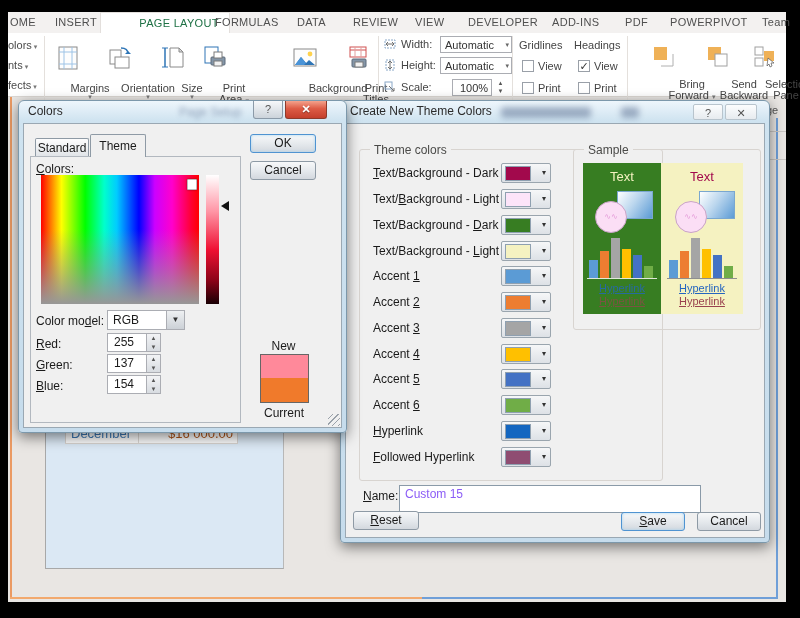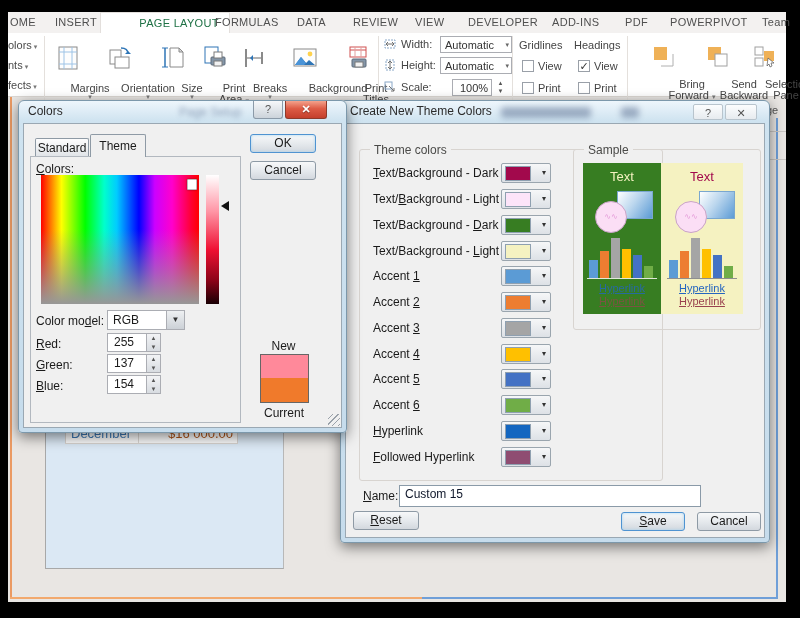--- a/index.html
+++ b/index.html
@@ -79,21 +79,21 @@
   .swbtn .sw{position:absolute;left:3px;top:2px;width:24px;height:13px;border:1px solid #8fa0b0;}
   .swbtn .dd{position:absolute;right:4px;top:4px;font-size:8px;color:#333;}
   .spanel{position:absolute;top:62px;height:151px;}
   .spanel .stext{position:absolute;top:6px;width:100%;text-align:center;font-size:13px;font-weight:normal;}
   .sq{position:absolute;width:34px;height:26px;background:linear-gradient(125deg,#ffffff 0%,#bcd7ee 45%,#5b9bd5 100%);border:1px solid #7aa7cf;}
   .circ{position:absolute;width:30px;height:30px;border-radius:50%;background:#fbdef5;border:1px solid #c9a3c6;font-size:8px;color:#e39ad8;text-align:center;line-height:30px;}
   .bars{position:absolute;left:50%;transform:translateX(-50%);width:66px;height:42px;}
   .bars .bar{position:absolute;bottom:0;width:9px;}
   .baseline{position:absolute;left:50%;transform:translateX(-50%);width:70px;height:1px;}
   .slink{position:absolute;width:100%;text-align:center;font-size:11px;text-decoration:underline;}
-  .nameinput{position:absolute;height:22px;background:#fff;border:1px solid #8a9aa8;box-sizing:border-box;font-size:12px;line-height:17px;padding-left:5px;color:#0f172a;}
+  .nameinput{position:absolute;height:28px;background:#fff;border:1px solid #8a9aa8;box-sizing:border-box;font-size:12px;line-height:17px;padding-left:5px;color:#8b5cf6;}
 </style>
 </head>
 <body>
 
 <div class="stage">
   <div class="app">
 
     <div class="tabrow">
       <span class="tab" style="left:2px">OME</span>
       <span class="tab" style="left:47px">INSERT</span>
@@ -162,32 +162,20 @@
           <svg width="26" height="26">
               <rect x="3" y="2" width="13" height="16" fill="#fff" stroke="#2e75b6"></rect>
               <rect x="9" y="12" width="14" height="8" rx="1" fill="#8496a8" stroke="#5d6b7a"></rect>
               <rect x="12" y="7" width="8" height="6" fill="#fff" stroke="#7a7a7a"></rect>
               <rect x="12" y="16" width="8" height="5" fill="#f2f2f2" stroke="#7a7a7a"></rect>
             </svg>
         </span>
         <span class="l1">Print</span>
         <span class="l2"><span>Area</span> <span class="dda2">▾</span></span>
       </div>
-      <div class="rbtn" style="left:228px;width:34px">
-        <span class="ric">
-          <svg width="26" height="26">
-              <line x1="6" y1="4" x2="6" y2="22" stroke="#8a8a8a" stroke-width="2"></line>
-              <line x1="22" y1="7" x2="22" y2="19" stroke="#8a8a8a" stroke-width="2"></line>
-              <line x1="7" y1="13" x2="21" y2="13" stroke="#9a9a9a" stroke-width="1.5"></line>
-              <path d="M10 13 l3-3 v6 z" fill="#2e75b6"></path>
-            </svg>
-        </span>
-        <span class="l1">Breaks</span>
-          <span class="l2 dda2">▾</span>
-      </div>
       <div class="rbtn" style="left:264px;width:66px">
         <span class="ric">
           <svg width="26" height="26">
               <rect x="2" y="4" width="22" height="17" fill="#fdfdfd" stroke="#8a8a8a"></rect>
               <circle cx="18" cy="9" r="2.4" fill="#ffd24d"></circle>
               <path d="M3 20 l6-8 5 6 3-3 6 5 z" fill="#2e75b6"></path>
               <path d="M3 20 l6-8 5 6 -2 2 z" fill="#4a94d8"></path>
             </svg>
         </span>
         <span class="l1">Background</span>

